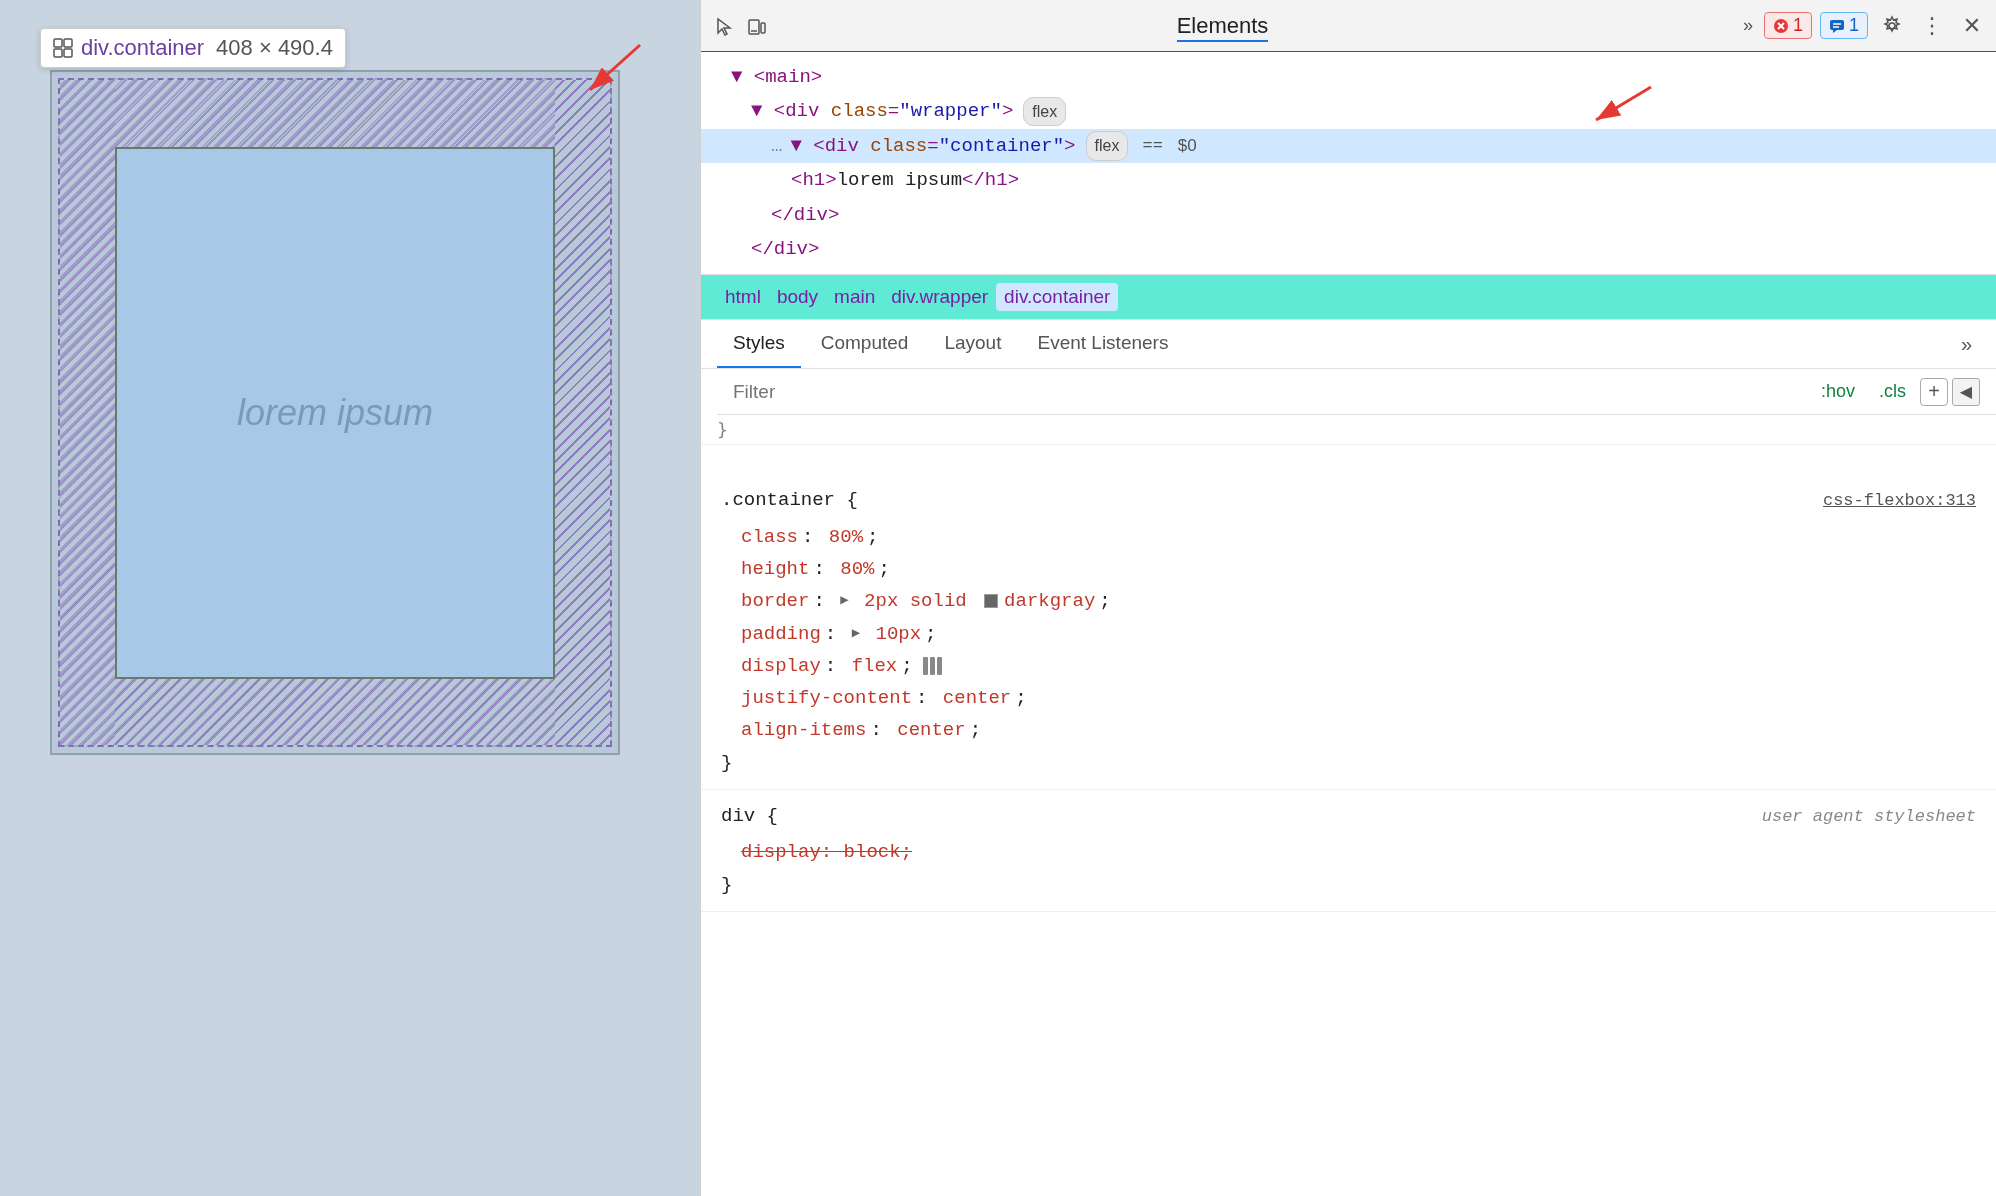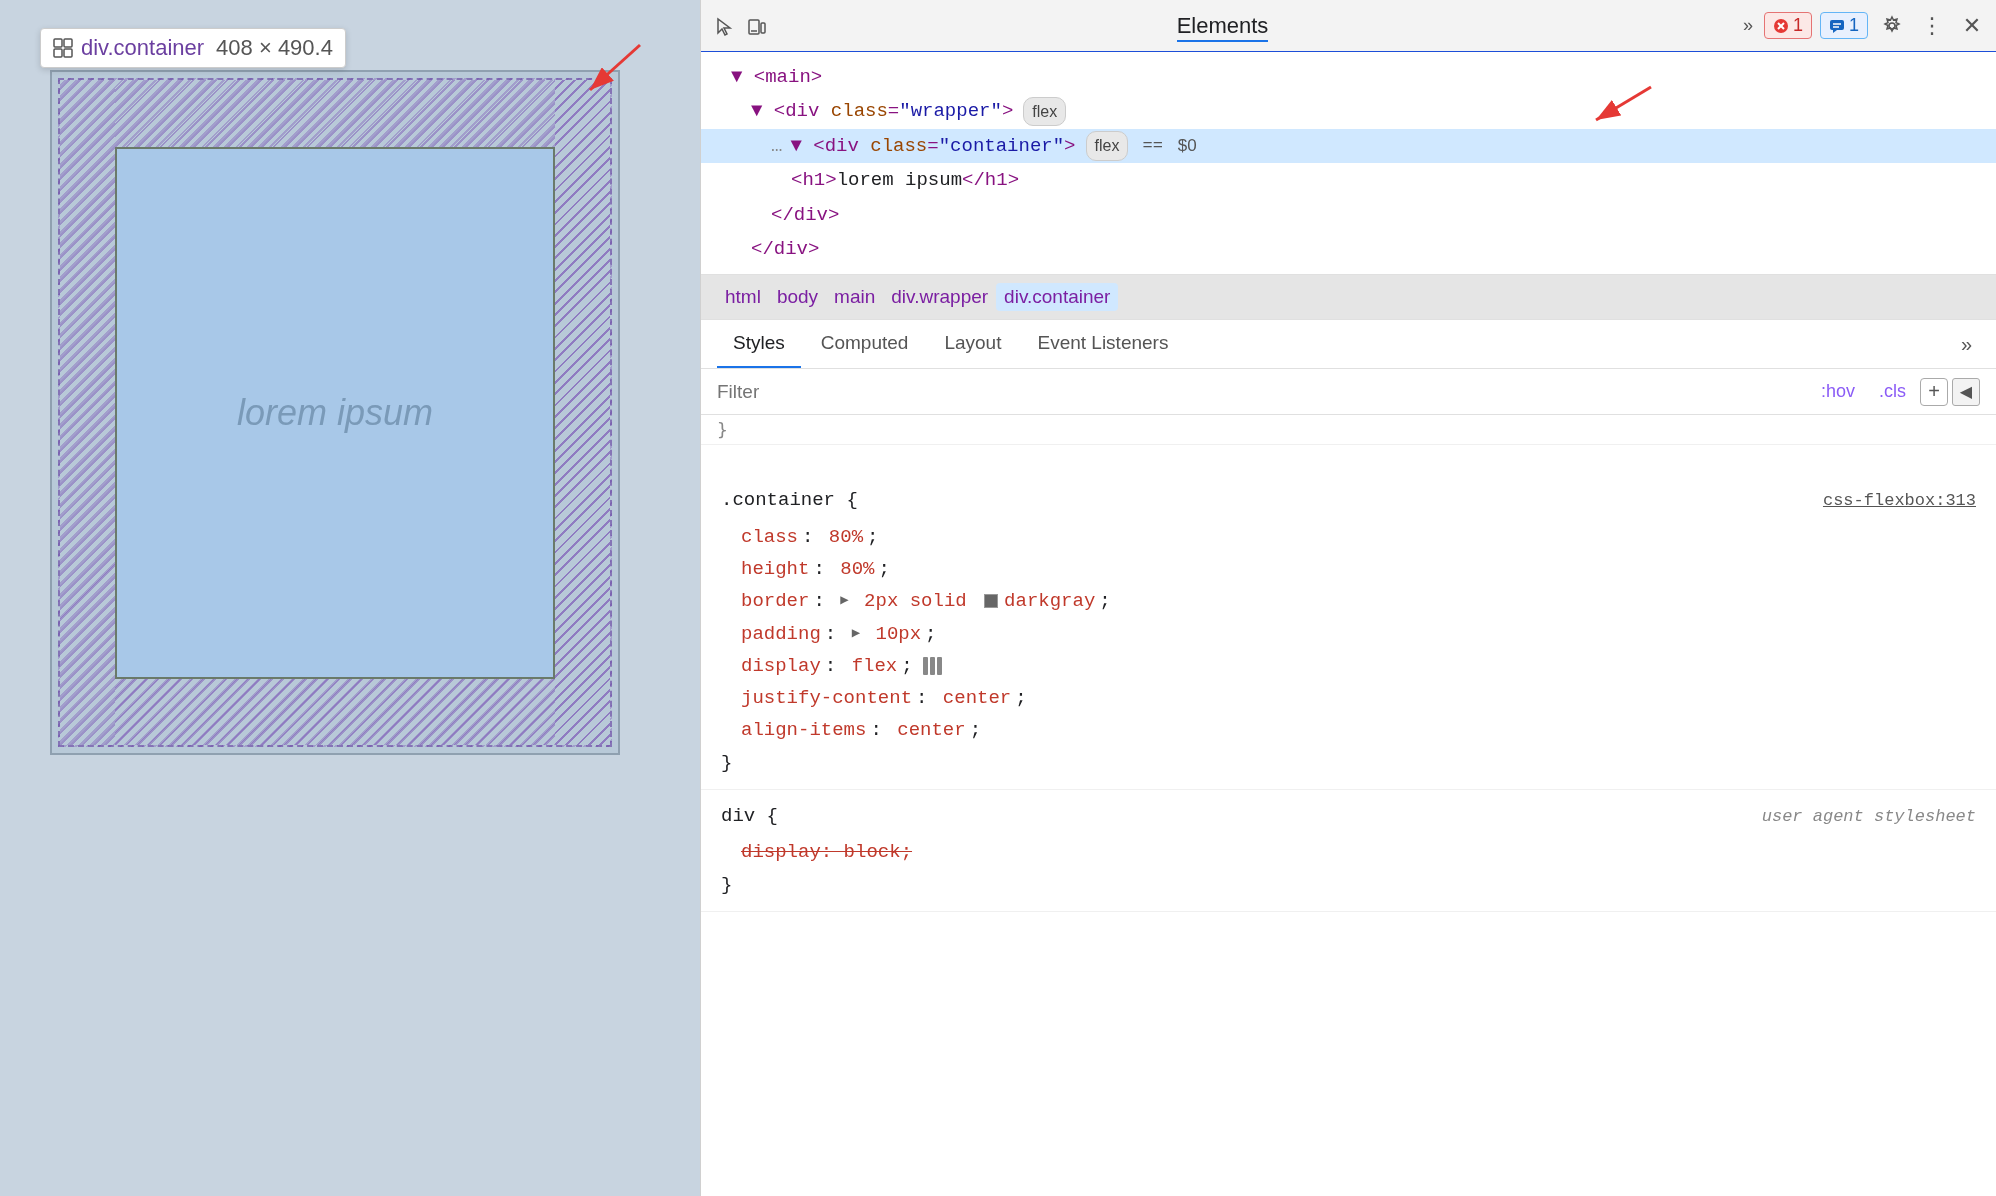--- a/index.html
+++ b/index.html
@@ -282,21 +282,21 @@
     .three-dots {
       color: #888;
       margin-right: 4px;
     }
 
     
     .breadcrumb-bar {
       display: flex;
       align-items: center;
       padding: 8px 16px;
-      background: #e5e5e5;
+      background: #5eead4;
       border-bottom: 1px solid #e0e0e0;
       gap: 0;
       font-size: 19px;
       overflow-x: auto;
     }
 
     .breadcrumb-item {
       color: #7b1fa2;
       cursor: pointer;
       padding: 3px 8px;
@@ -343,41 +343,42 @@
     }
 
     
     .filter-bar {
       display: flex;
       align-items: center;
       padding: 8px 16px;
       border-bottom: 1px solid #e0e0e0;
       background: white;
       gap: 8px;
+      margin-left: 16px;
     }
 
     .filter-input {
       flex: 1;
       border: none;
       outline: none;
       font-size: 19px;
       color: #202124;
       background: transparent;
     }
 
     .filter-actions {
       display: flex;
       align-items: center;
       gap: 4px;
     }
 
     .filter-btn {
       padding: 4px 10px;
       font-size: 18px;
-      color: #8b5cf6;
+      color: #15803d;
       cursor: pointer;
       border-radius: 4px;
     }
 
     .filter-plus-btn {
       width: 28px;
       height: 28px;
       border: 1px solid #aaa;
       border-radius: 4px;
       display: flex;

